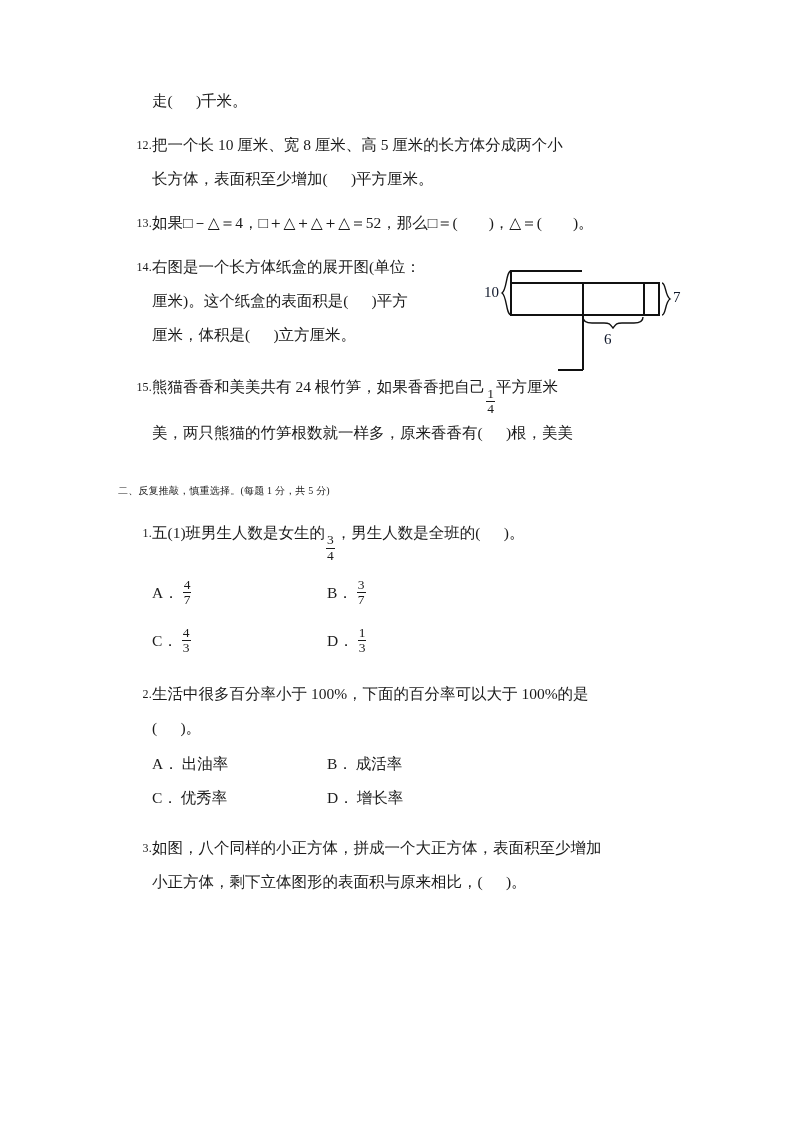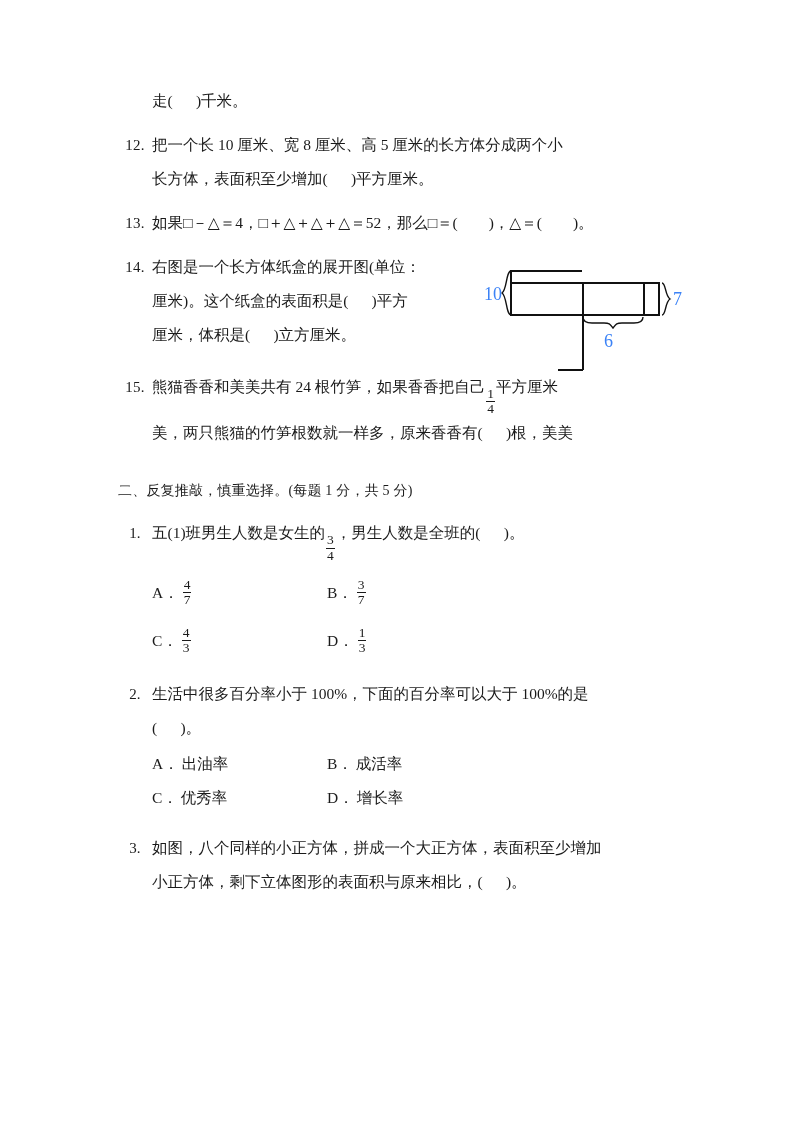--- a/index.html
+++ b/index.html
@@ -31,22 +31,22 @@
 
   
   .q {
     display: flex;
     align-items: flex-start;
     margin-bottom: 2px;
   }
   .q-num {
     flex: 0 0 auto;
     width: 34px;
-    text-align: center;
-    font-size: 15px;
+    text-align: right;
+    font-size: 12px;
     line-height: 34px;
     letter-spacing: 0.2px;
   }
   .q-body {
     flex: 1 1 auto;
     font-size: 15.5px;
     line-height: 34px;
   }
   .line {
     display: block;
@@ -80,21 +80,21 @@
     padding: 0 1px;
   }
   .frac .den {
     display: block;
     padding: 0 1px;
     border-top: 1.1px solid #1a1a1a;
   }
 
   
   .section-head {
-    font-size: 14px;
+    font-size: 10px;
     line-height: 34px;
     font-weight: normal;
     margin: 0;
     letter-spacing: 0.2px;
   }
 
   
   .choices {
     display: flex;
     margin-left: 34px;
@@ -117,23 +117,23 @@
     top: 268px;
     width: 200px;
     height: 118px;
   }
   .fig-line {
     position: absolute;
     background: #111;
   }
   .fig-label {
     position: absolute;
-    font-size: 18px;
+    font-size: 15px;
     font-family: "Liberation Serif", serif;
-    color: #3b82f6;
+    color: #0f172a;
     line-height: 1;
     text-align: right;
   }
 </style>
 </head>
 <body>
 
 <div class="page">
 
   <div class="content">

